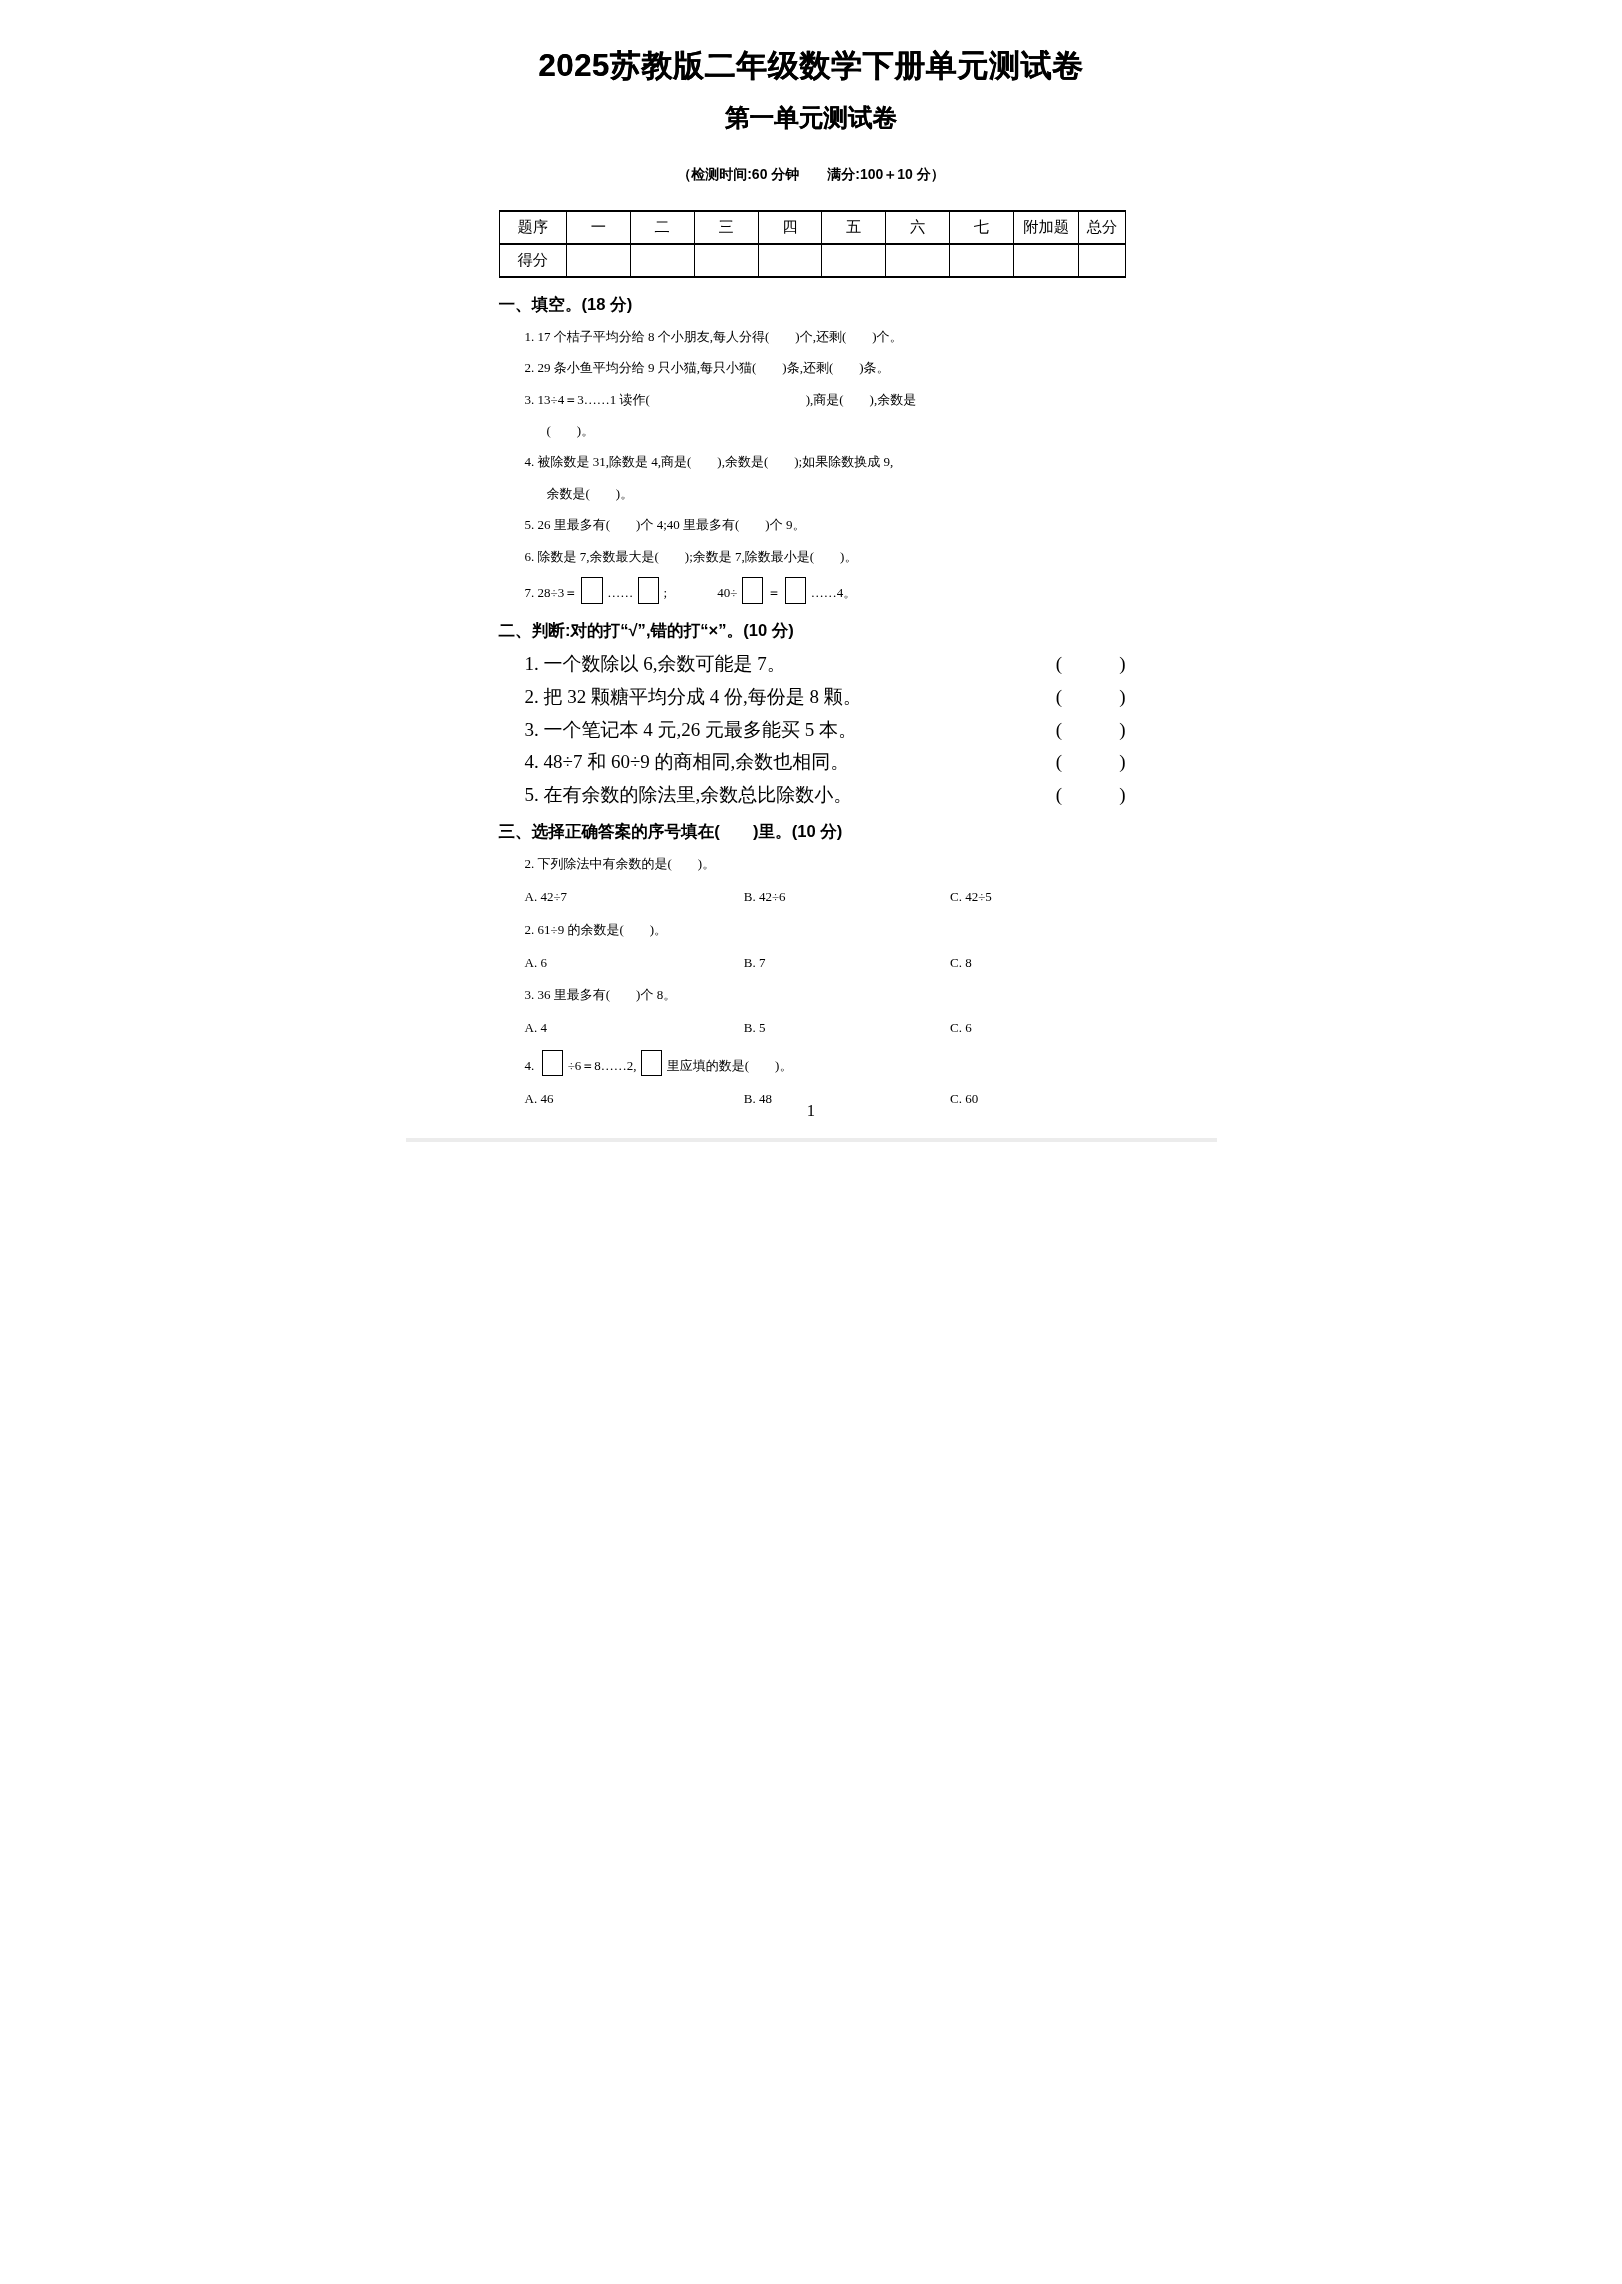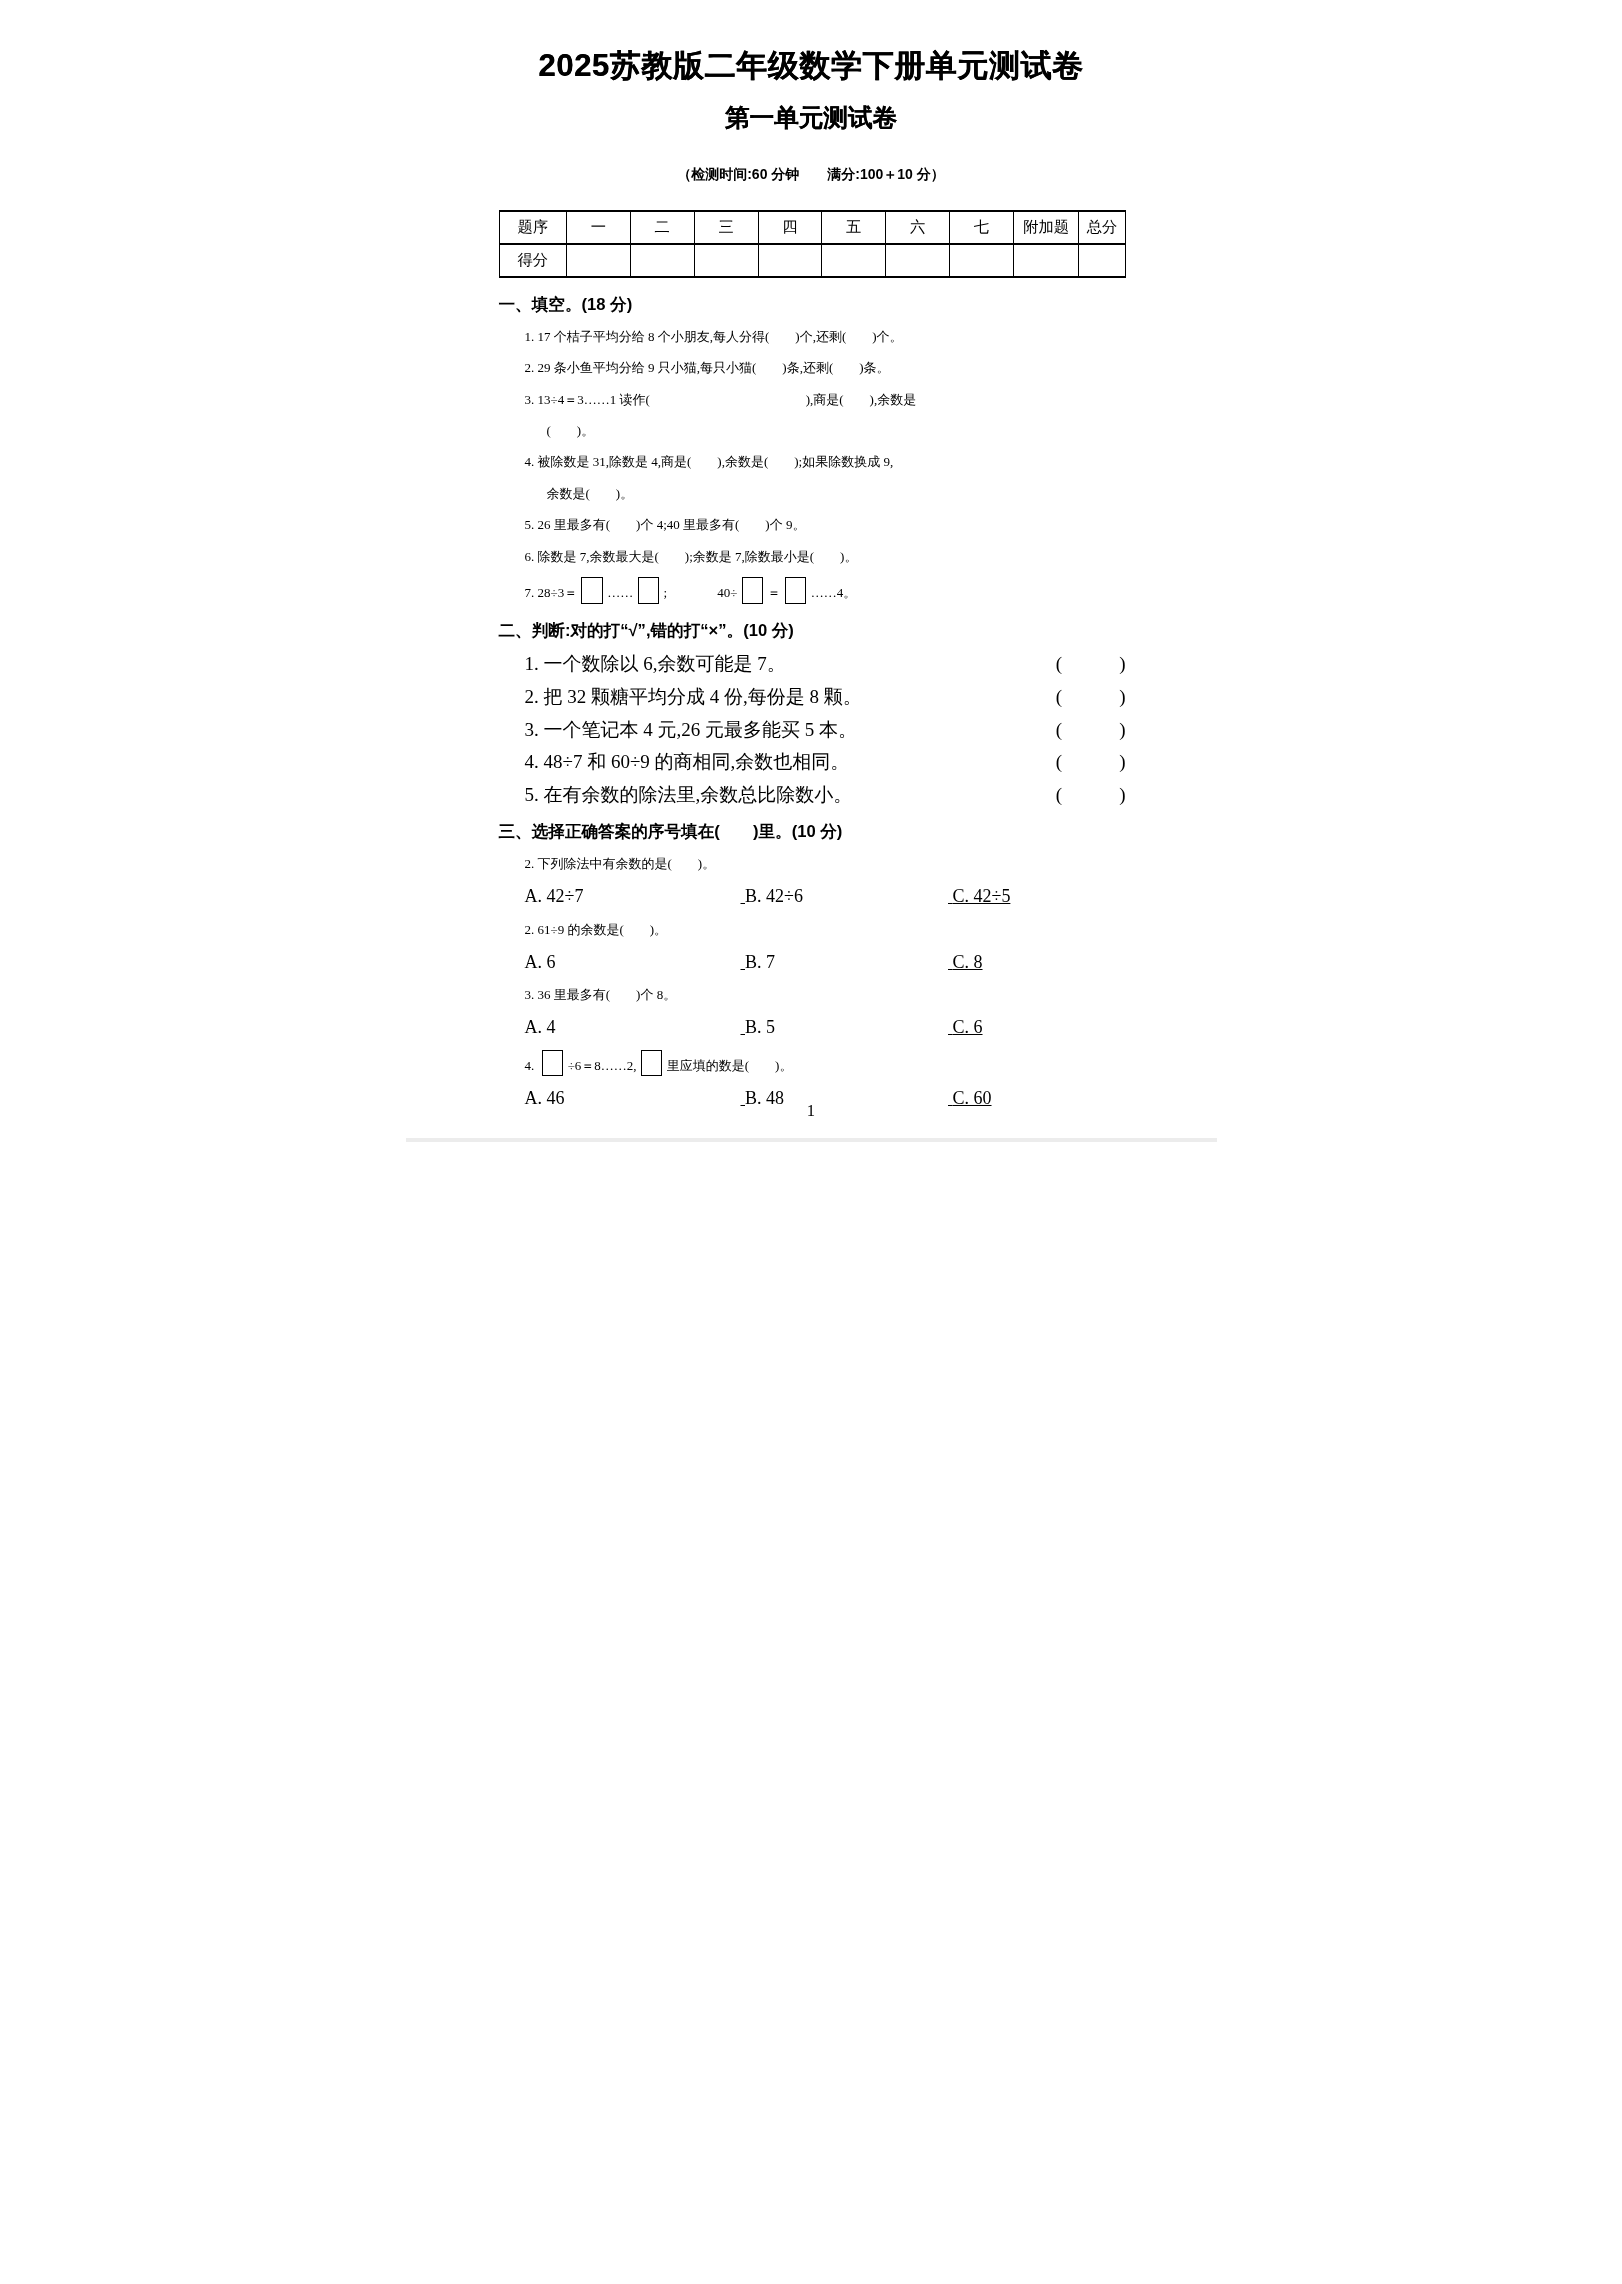--- a/index.html
+++ b/index.html
@@ -72,25 +72,24 @@
   .q.cont { padding-left:48px; }
   .jrow {
     display:flex;
     justify-content:space-between;
     font-size:19px;
     line-height:21px;
     margin:11.7px 0;
     padding-left:26px;
   }
   .opts {
-    font-size:18px;
+    font-size:13px;
     line-height:21px;
     margin:11.7px 0;
     padding-left:26px;
-    text-decoration:underline;
   }
   .opts .o1 { display:inline-block; width:216px; }
   .opts .o2 { display:inline-block; width:203px; }
   .sq {
     display:inline-block;
     width:19.6px; height:24.6px;
     border:1.8px solid #000;
     vertical-align:-6.8px;
     margin:0 4.3px;
   }

